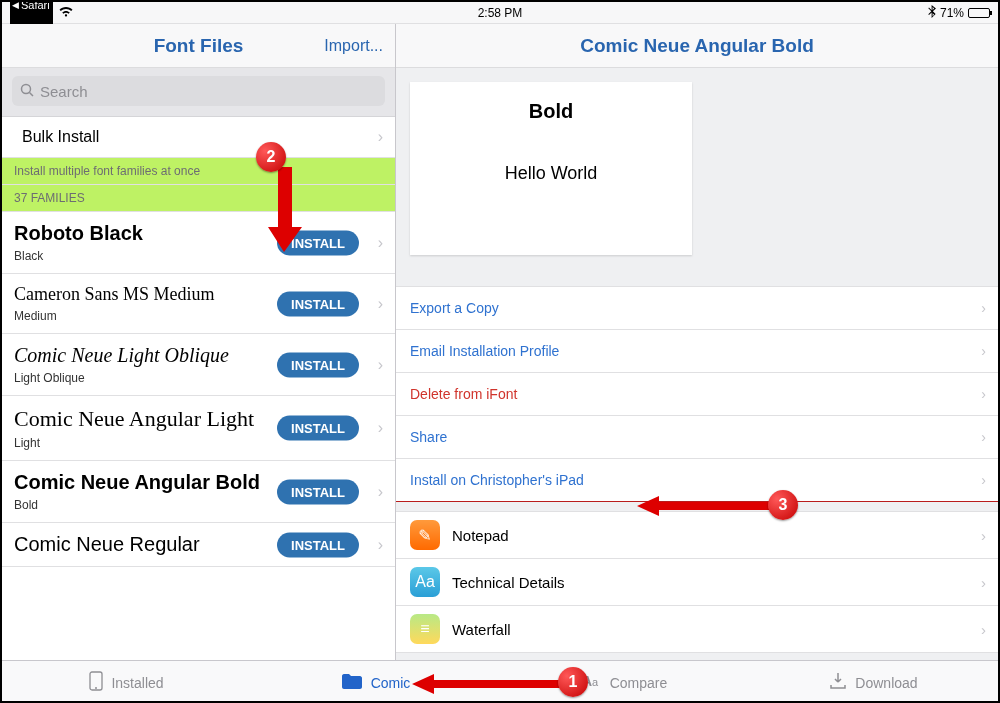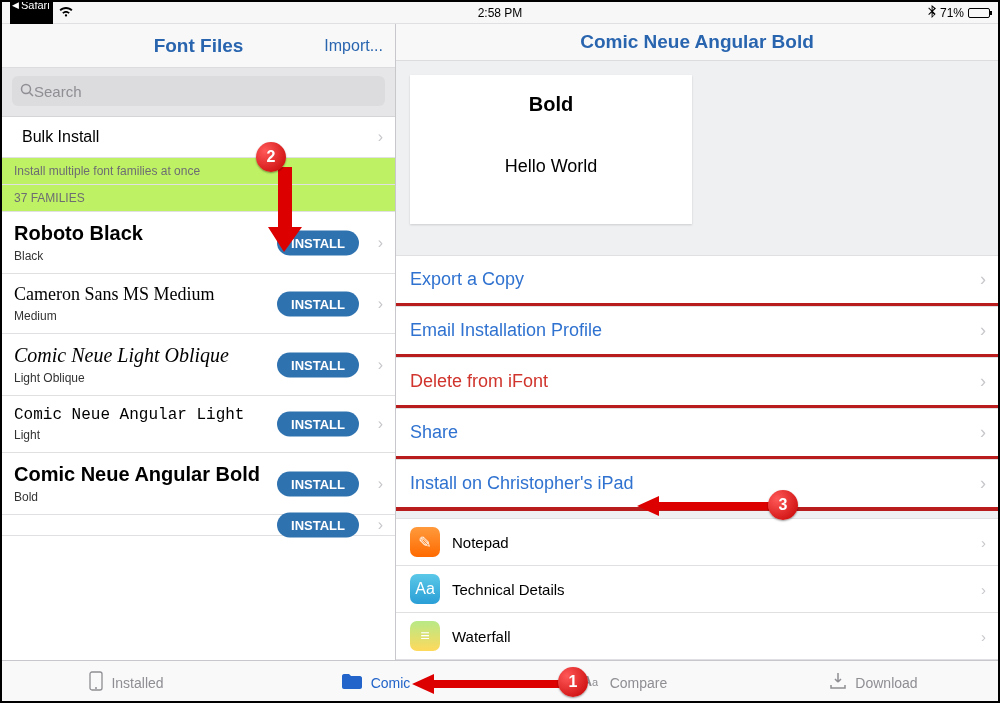--- a/index.html
+++ b/index.html
@@ -27,50 +27,50 @@
   .container { display:flex; height:636px; }
   .pane-left { width:394px; border-right:1px solid #c8c7cc; display:flex; flex-direction:column; background:#fff;}
   .pane-right { flex:1; display:flex; flex-direction:column; background:#eff0f2;}
 
   .navbar { height:44px; background:#f8f8f9; border-bottom:1px solid #dcdcde; position:relative; display:flex; align-items:center; justify-content:center;}
   .navbar .title { color:#2965af; font-size:19px; font-weight:600;}
   .navbar .right-btn { position:absolute; right:12px; color:#2965af; font-size:16px;}
   .navbar.right-pane .title { color:#2965af; font-weight:700;}
 
   .searchbar { padding:8px 10px 10px; background:#e6e6e9; border-bottom:1px solid #d5d5d8;}
-  .searchbox { background:#dcdcdf; border-radius:6px; height:30px; display:flex; align-items:center; padding:0 8px; color:#8e8e93; font-size:15px; }
+  .searchbox { background:#dcdcdf; border-radius:6px; height:30px; display:flex; align-items:center; padding:0 8px; color:#8e8e93; font-size:15px; gap:6px;}
 
   .list { flex:1; overflow:hidden; }
   .row { background:#fff; border-bottom:1px solid #e0e0e2; padding:11px 20px; display:flex; align-items:center; position:relative;}
   .row.bulk { font-size:16px;}
   .row .chev { color:#c7c7cc; font-size:16px; position:absolute; right:12px;}
   .subhdr { background:#bef264; color:#6d6d72; font-size:12px; padding:6px 12px; border-bottom:1px solid #e0e0e2;}
   .subhdr.upper{ text-transform:none;}
 
   .font-row { background:#fff; border-bottom:1px solid #e0e0e2; padding:10px 12px 10px; position:relative;}
   .font-name { font-size:20px; }
   .font-sub { font-size:12px; color:#333; margin-top:4px;}
   .font-row .install-btn {
     position:absolute; right:36px; top:50%; transform:translateY(-50%);
     background:#2f72b0; color:#fff; border-radius:15px; padding:5px 14px; font-size:13px; font-weight:700;
   }
   .font-row .chev { position:absolute; right:12px; top:50%; transform:translateY(-50%); color:#c7c7cc; font-size:16px;}
   .fn-roboto { font-weight:900; font-family:Arial,Helvetica,sans-serif;}
   .fn-cameron { font-family:"Comic Sans MS", cursive; font-size:18px;}
   .fn-cn-light-ob { font-family:Georgia, serif; font-style:italic; font-size:20px;}
-  .fn-cn-ang-light { font-family:Liberation Mono, monospace; font-weight:300; font-size:16px;}
+  .fn-cn-ang-light { font-family:Liberation Serif, serif; font-weight:300; font-size:22px;}
   .fn-cn-ang-bold { font-family:"Trebuchet MS", sans-serif; font-weight:700; font-size:20px;}
   .fn-cn-reg { font-family:"Trebuchet MS", sans-serif; font-size:20px;}
 
   .preview-card { margin:14px 14px 4px; background:#fff; box-shadow:0 1px 2px rgba(0,0,0,.15); width:282px; height:173px; display:flex; flex-direction:column; align-items:center; padding:16px;}
   .preview-card .style-name{ font-weight:900; font-size:20px; margin-top:2px;}
   .preview-card .sample{ margin-top:40px; font-size:18px; font-family:"Trebuchet MS",sans-serif;}
 
   .action-list { margin-top:28px; }
-  .action-row { background:#fff; border-bottom:4px solid #b91c1c; border-top:1px solid #e0e0e2; margin-top:-1px; padding:13px 14px; color:#2f72d0; font-size:18px; position:relative;}
+  .action-row { background:#fff; border-bottom:1px solid #b91c1c; border-top:1px solid #e0e0e2; margin-top:-1px; padding:13px 14px; color:#2f72d0; font-size:14px; position:relative;}
   .action-row.danger{ color:#d0342c;}
   .action-row .chev{ position:absolute; right:12px; color:#c7c7cc;}
 
   .spacer { height:10px;}
 
   .app-list { }
   .app-row { background:#fff; border-bottom:1px solid #e0e0e2; border-top:1px solid #e0e0e2; margin-top:-1px; padding:8px 14px; display:flex; align-items:center; gap:12px; position:relative; font-size:15px; color:#000;}
   .app-row .chev{ position:absolute; right:12px; color:#c7c7cc;}
   .app-icon{ width:30px; height:30px; border-radius:7px; display:flex; align-items:center; justify-content:center; color:#fff; font-size:16px;}
   .ic-notepad{ background:linear-gradient(#ff9a3c,#ff6a00);}
@@ -161,20 +161,21 @@
             <span class="install-btn">INSTALL</span>
             <span class="chev">›</span>
           </div>
           <div class="font-row">
             <div class="font-name fn-cn-ang-bold">Comic Neue Angular Bold</div>
             <div class="font-sub">Bold</div>
             <span class="install-btn">INSTALL</span>
             <span class="chev">›</span>
           </div>
           <div class="font-row">
+            <div class="font-name fn-cn-reg">Comic Neue Regular</div>
             <span class="install-btn">INSTALL</span>
             <span class="chev">›</span>
           </div>
         </div>
     </div>
   </div>
 
   <div class="pane-right">
     <div class="navbar right-pane">
       <span class="title">Comic Neue Angular Bold</span>

